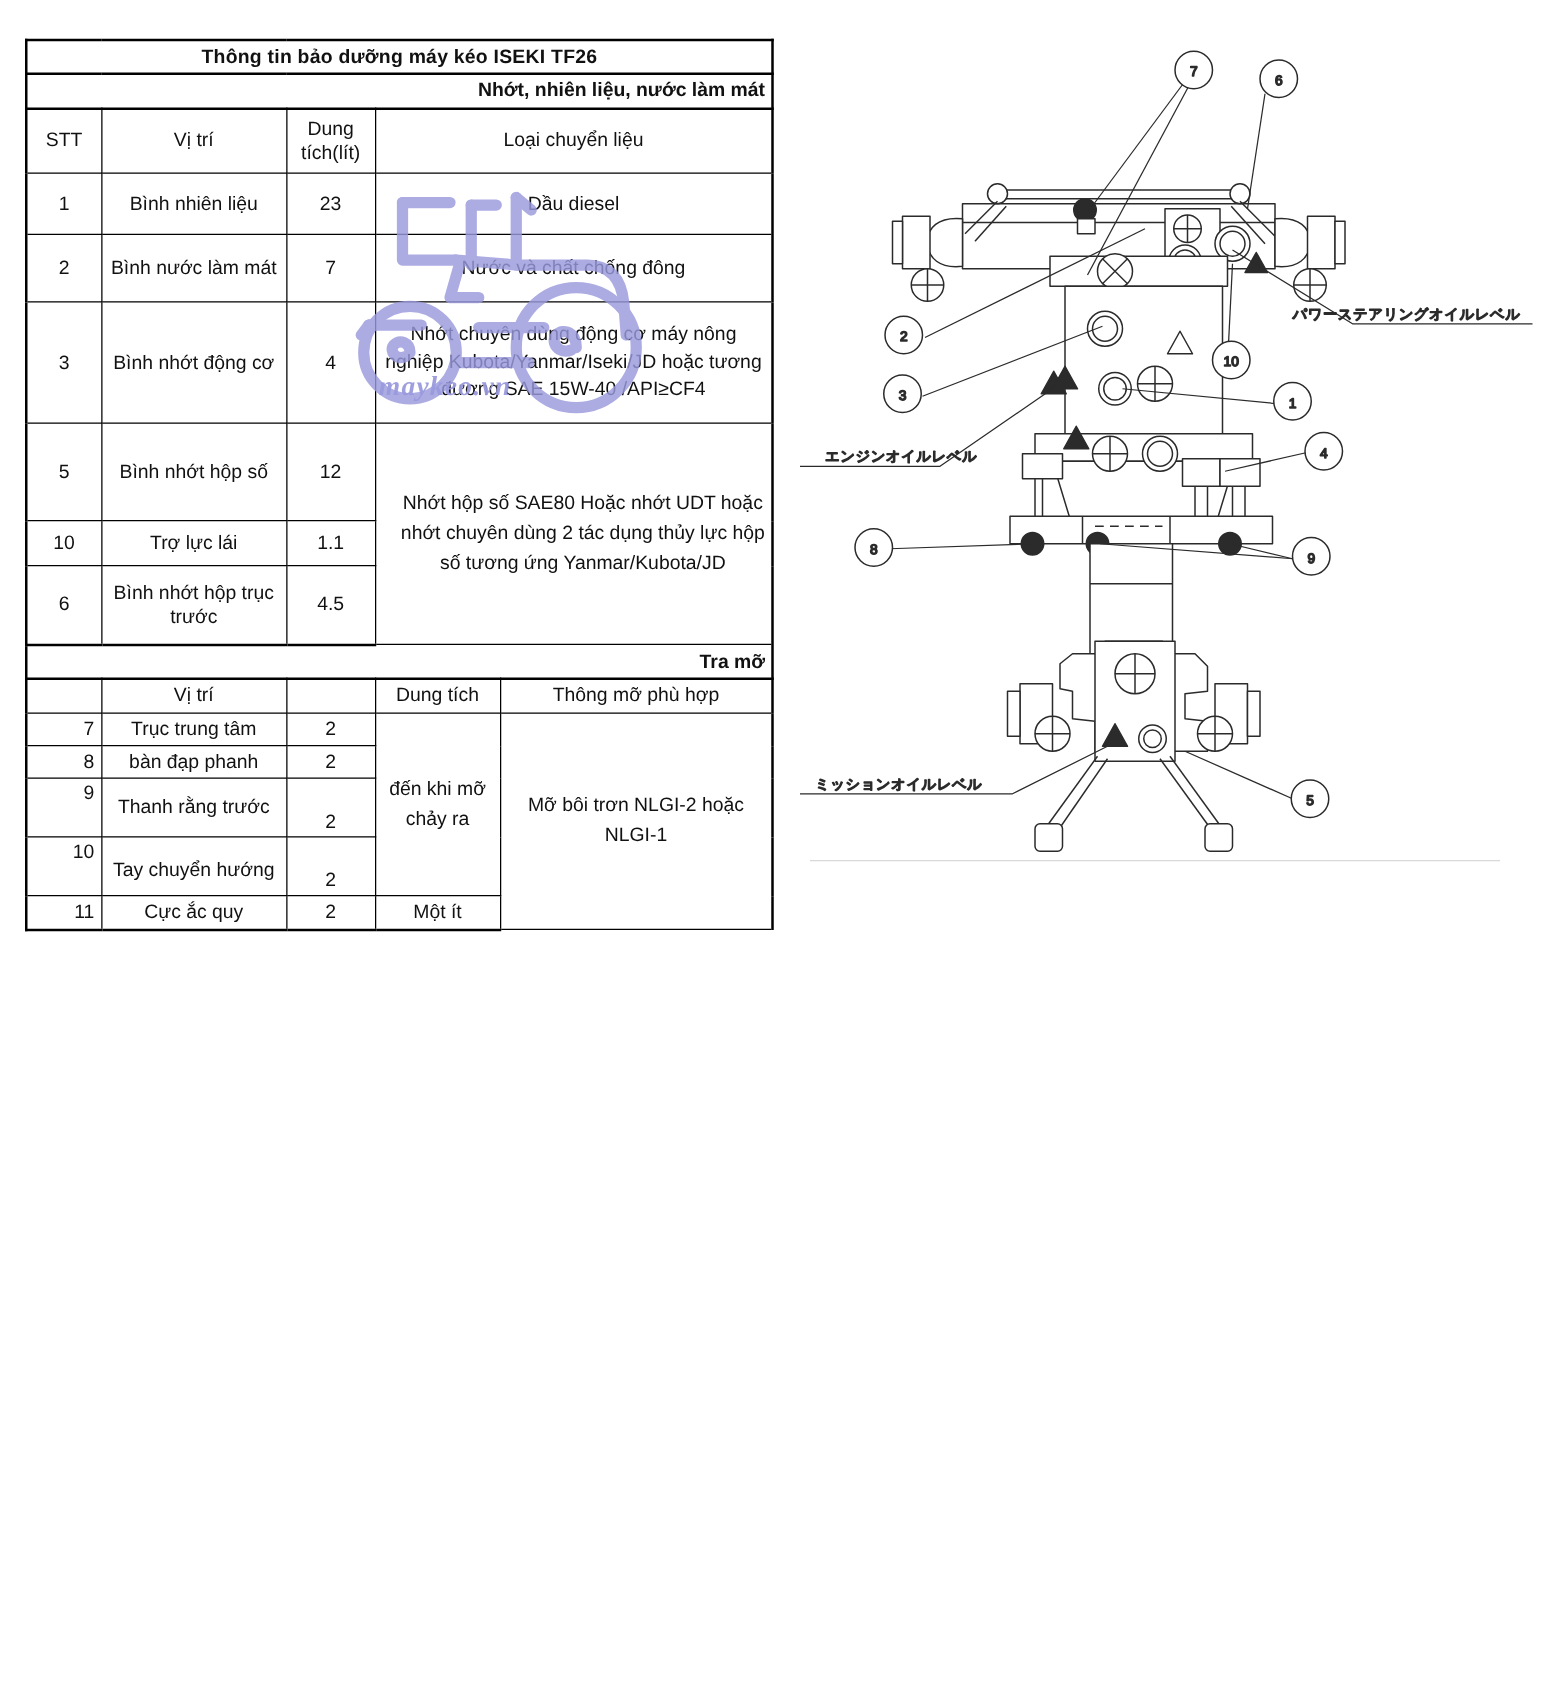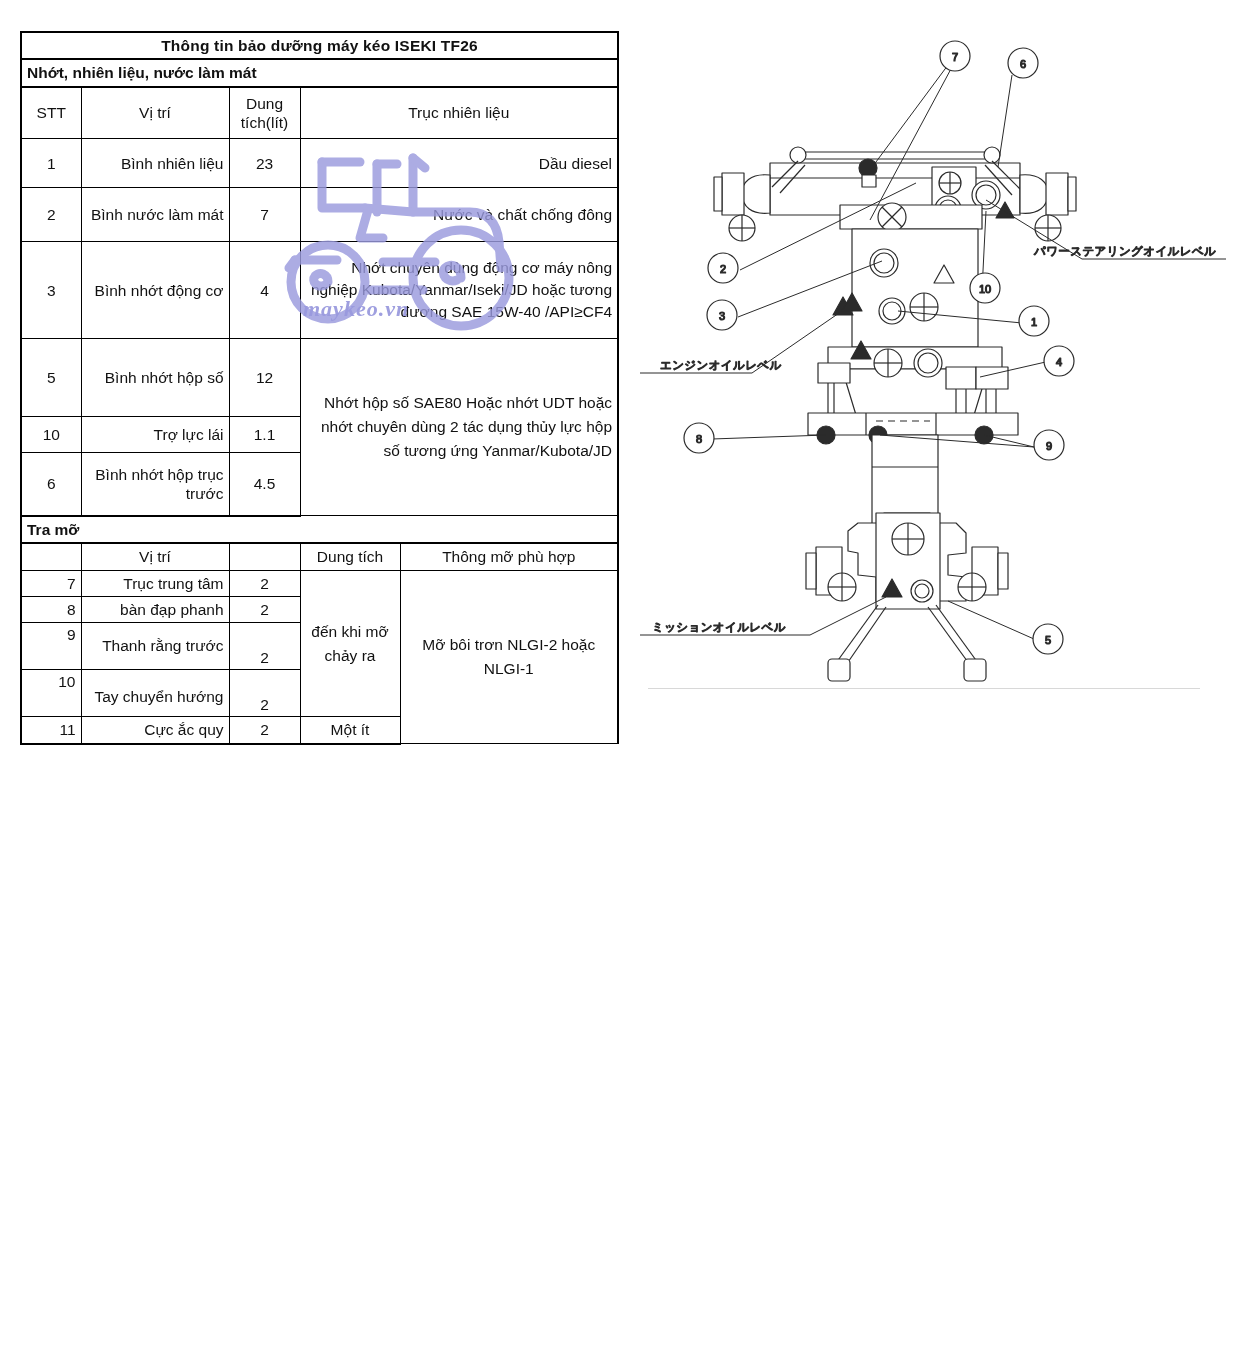--- a/index.html
+++ b/index.html
@@ -31,25 +31,25 @@
     vertical-align:middle;
     color:#111;
     background:transparent;
   }
   .t-outer{border:2px solid #000 !important;}
   .title-cell{
     font-size:24px;font-weight:bold;text-align:center;
     padding:12px 4px 14px 4px;letter-spacing:.2px;margin-left:20px;
   }
   .section-cell{
-    font-size:19px;font-weight:bold;text-align:left;padding:6px 4px 7px 4px;
+    font-size:19px;font-weight:bold;text-align:right;padding:6px 4px 7px 4px;
   }
   .hdr{text-align:center;font-size:15.5px;}
   .c{text-align:center;}
-  .l{text-align:right;}
+  .l{text-align:center;}
   .numr{text-align:right;padding-right:6px;}
   .thickb{border-bottom:2px solid #000 !important;}
   .thickl{border-left:2px solid #000 !important;}
   .thickr{border-right:2px solid #000 !important;}
 
   
   .watermark{
     position:absolute;left:265px;top:150px;width:260px;height:185px;
     pointer-events:none;z-index:5;
   }
@@ -102,21 +102,21 @@
         <td colspan="5" class="section-cell thickb thickl thickr">Nhớt, nhiên liệu, nước làm mát</td>
       </tr>
 
       <tr style="height:52px">
         <td class="hdr thickl">STT</td>
         <td class="hdr">Vị trí</td>
         <td class="hdr">
           <span>Dung</span><br>
           <span>tích(lít)</span>
         </td>
-        <td colspan="2" class="hdr thickr">Trục nhiên liệu</td>
+        <td colspan="2" class="hdr thickr">Loại chuyển liệu</td>
       </tr>
 
       <tr style="height:49px">
         <td class="c thickl">1</td>
         <td class="l">Bình nhiên liệu</td>
         <td class="c">23</td>
         <td colspan="2" class="l thickr">Dầu diesel</td>
       </tr>
 
       <tr style="height:54px">

